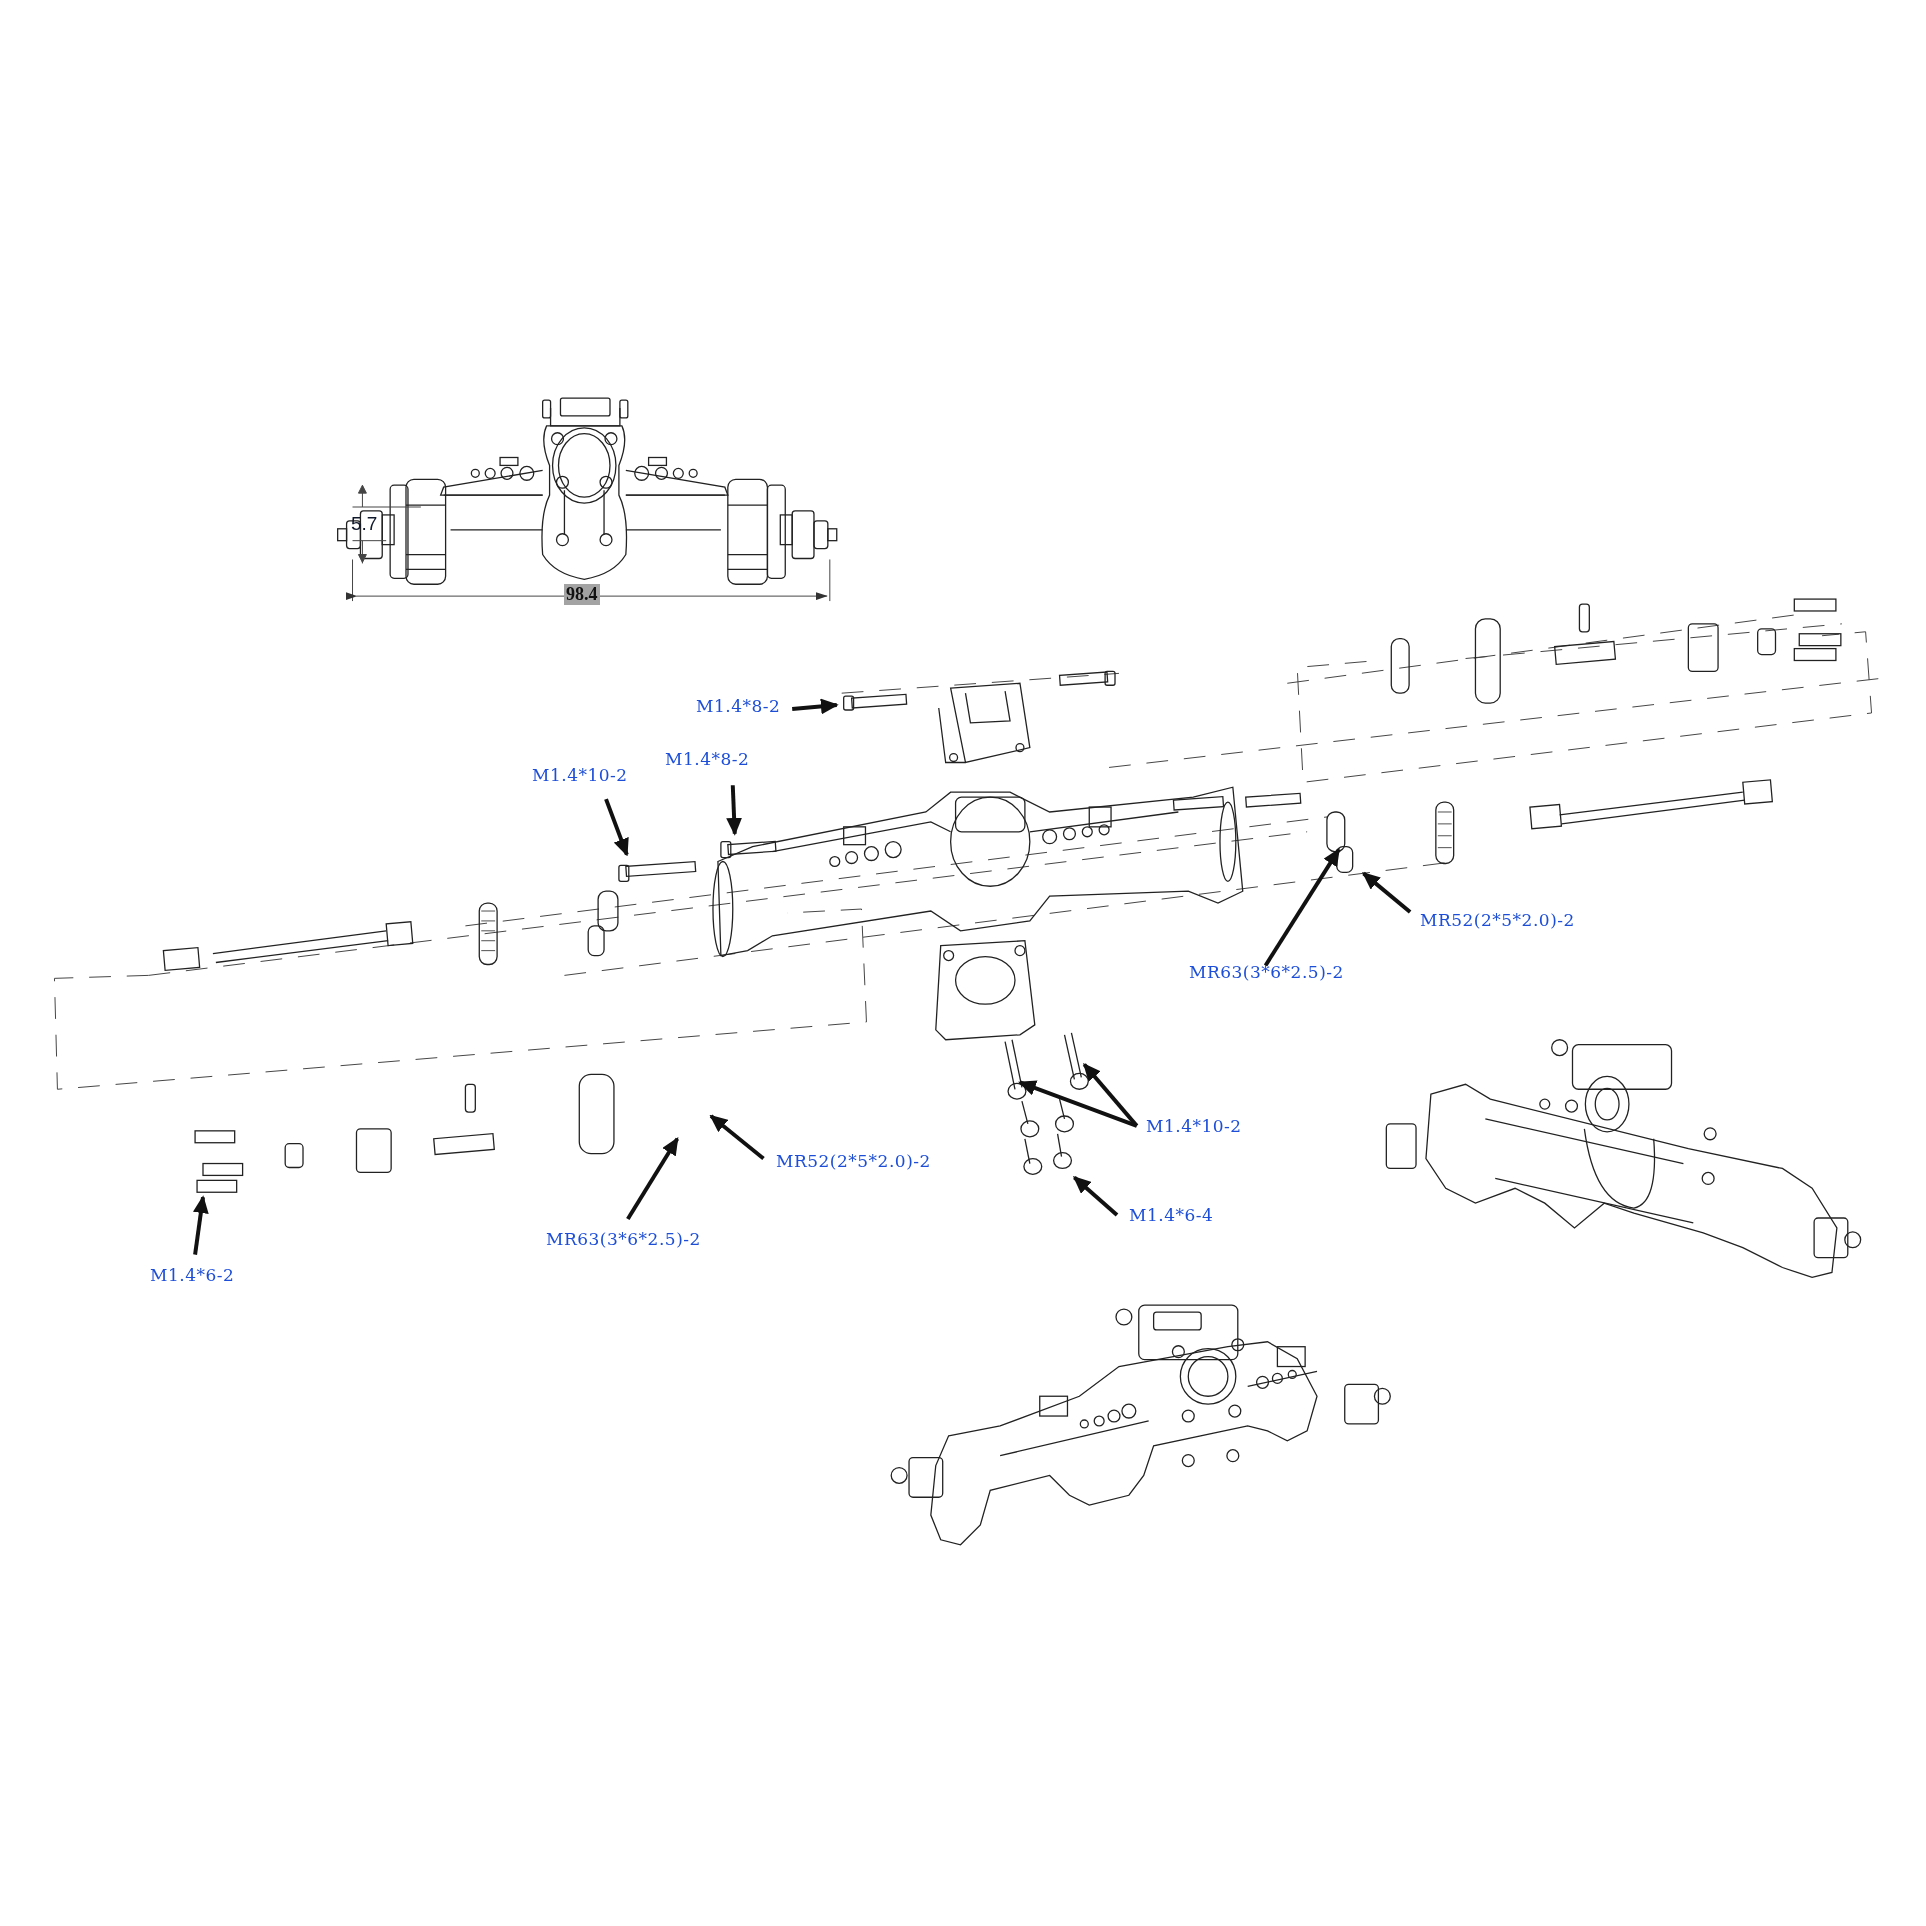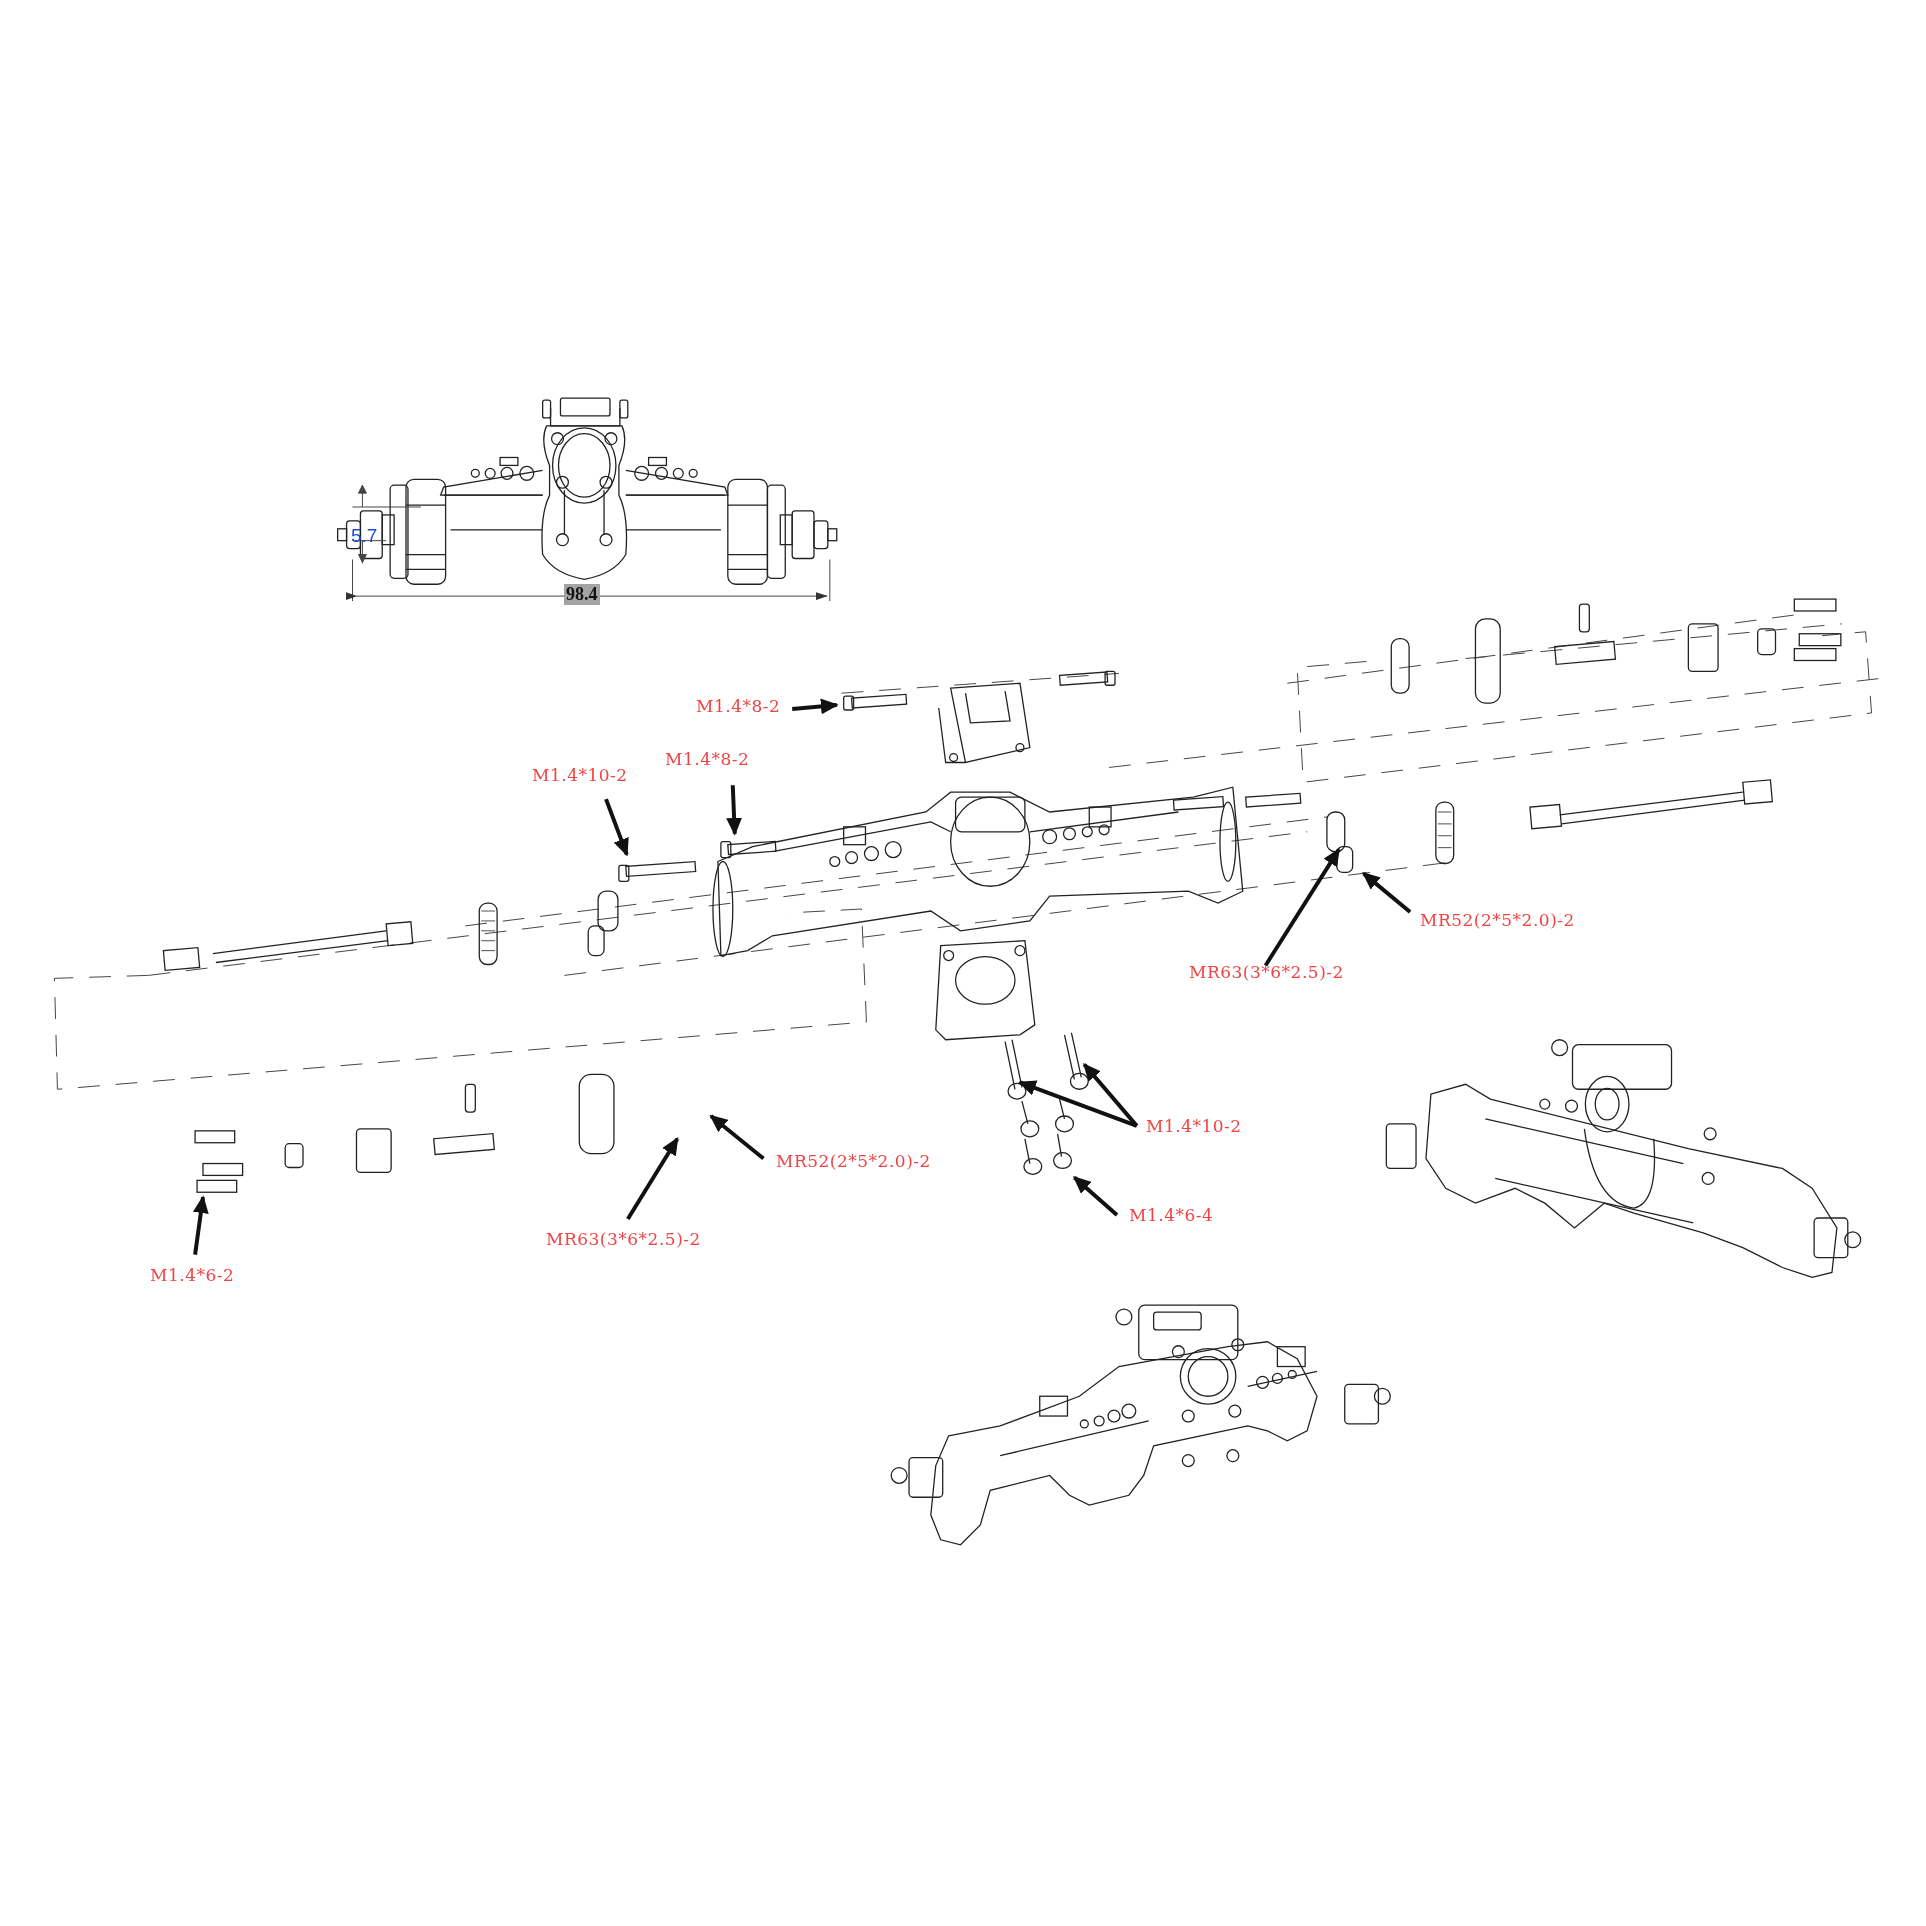--- a/index.html
+++ b/index.html
@@ -1,24 +1,24 @@
 <!DOCTYPE html>
 <html><head>
 <meta charset="utf-8">
 <style>
   html, body { margin: 0; padding: 0; background: #ffffff; }
   body { width: 1927px; height: 1927px; position: relative; overflow: hidden;
          font-family: "DejaVu Serif", "Liberation Serif", serif; }
   #canvas { position: absolute; left: 0; top: 0; width: 1927px; height: 1927px; }
   .lbl { position: absolute; font-family: "DejaVu Serif", "Liberation Serif", serif;
-         font-size: 17px; color: #ef4444; white-space: nowrap; letter-spacing: 0.5px; }
+         font-size: 17px; color: #1d4ed8; white-space: nowrap; letter-spacing: 0.5px; }
   .dim { position: absolute; font-family: "Liberation Serif", "DejaVu Serif", serif;
          font-size: 18px; font-weight: bold; color: #111; white-space: nowrap; }
   .dim-light { position: absolute; font-family: "Liberation Sans", sans-serif;
-         font-size: 19px; color: #1d4ed8; white-space: nowrap; margin-top: 12px; }
+         font-size: 19px; color: #0f172a; white-space: nowrap; }
 </style>
 </head>
 <body>
 
 <svg id="canvas" viewBox="0 0 1946 1946" xmlns="http://www.w3.org/2000/svg">
   <defs>
     <marker id="arrow" markerWidth="10" markerHeight="10" refX="8" refY="5" orient="auto" markerUnits="userSpaceOnUse">
       <path d="M0,0 L10,5 L0,10 Z" fill="#111"></path>
     </marker>
     <marker id="arrowBig" markerWidth="18" markerHeight="16" refX="16" refY="8" orient="auto" markerUnits="userSpaceOnUse">

